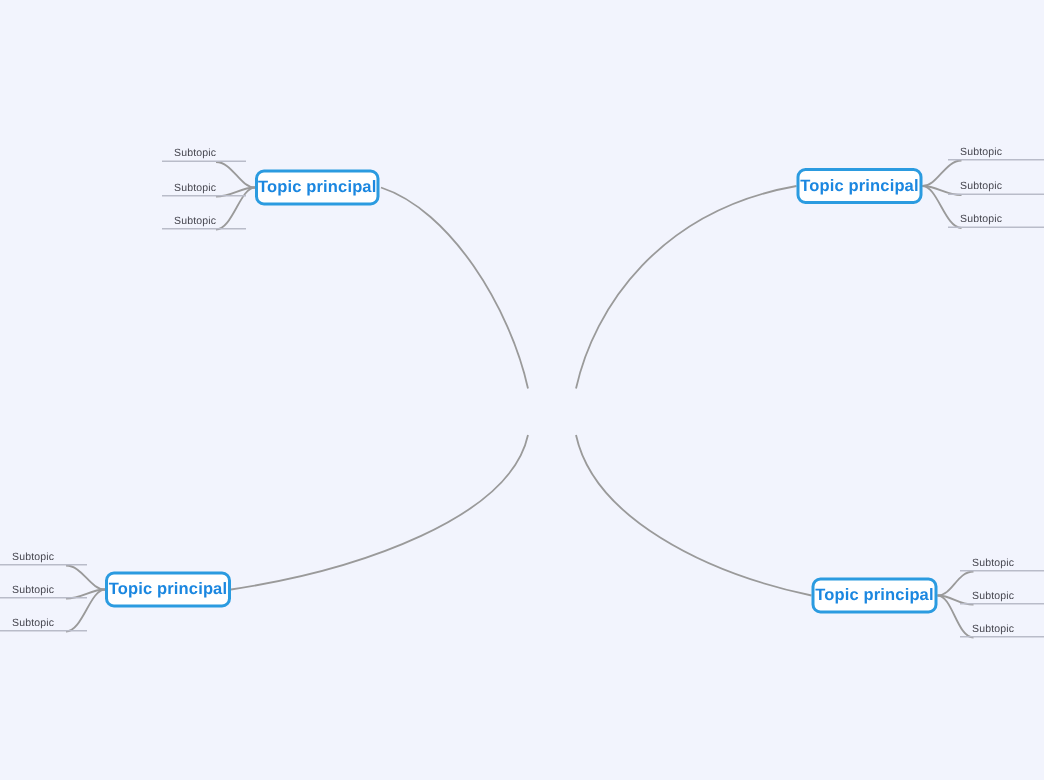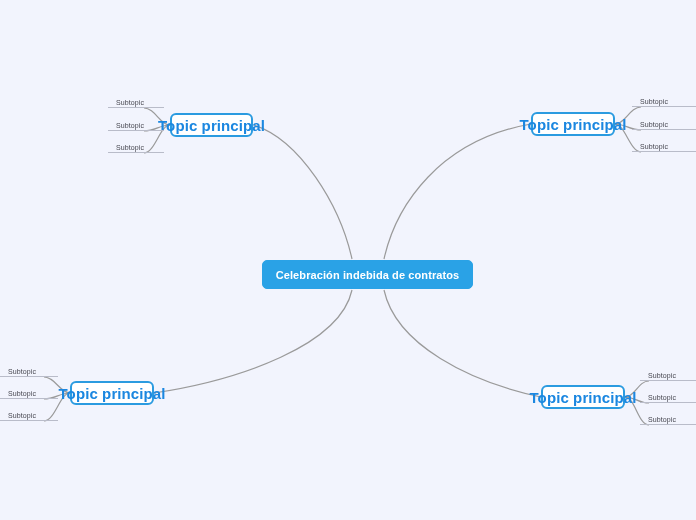--- a/index.html
+++ b/index.html
@@ -46,21 +46,21 @@
   }
 
   
   .topic-node {
     position: absolute;
     box-sizing: border-box;
     background: #ffffff;
     border: 2px solid #2b9be0;
     border-radius: 6px;
     color: #1b87e0;
-    font-size: 15px;
+    font-size: 11px;
     font-weight: bold;
     letter-spacing: 0.1px;
     display: flex;
     align-items: center;
     justify-content: center;
     white-space: nowrap;
   }
 
   
   .subtopic {
@@ -105,23 +105,20 @@
       <path d="M 70,393 C 60,393 55,377 44,377"></path>
       <path d="M 70,393 C 60,393 55,399 44,399"></path>
       <path d="M 70,393 C 60,393 55,421 44,421"></path>
 
       <path d="M 625,397 C 635,397 638,381 649,381"></path>
       <path d="M 625,397 C 635,397 638,403 649,403"></path>
       <path d="M 625,397 C 635,397 638,425 649,425"></path>
     </g>
   </svg>
 
-  <div class="root-node" style="left:262px; top:260px; width:211px; height:29px;">
-    <span>Celebración indebida de contratos</span>
-  </div>
 
   <div class="topic-node" style="left:170px; top:113px; width:83px; height:24px;">
     <span>Topic principal</span>
   </div>
   <div class="subtopic align-left" style="left:108px; top:94px; width:56px;">
     <span>Subtopic</span>
   </div>
   <div class="subtopic align-left" style="left:108px; top:117px; width:56px;">
     <span>Subtopic</span>
   </div>

